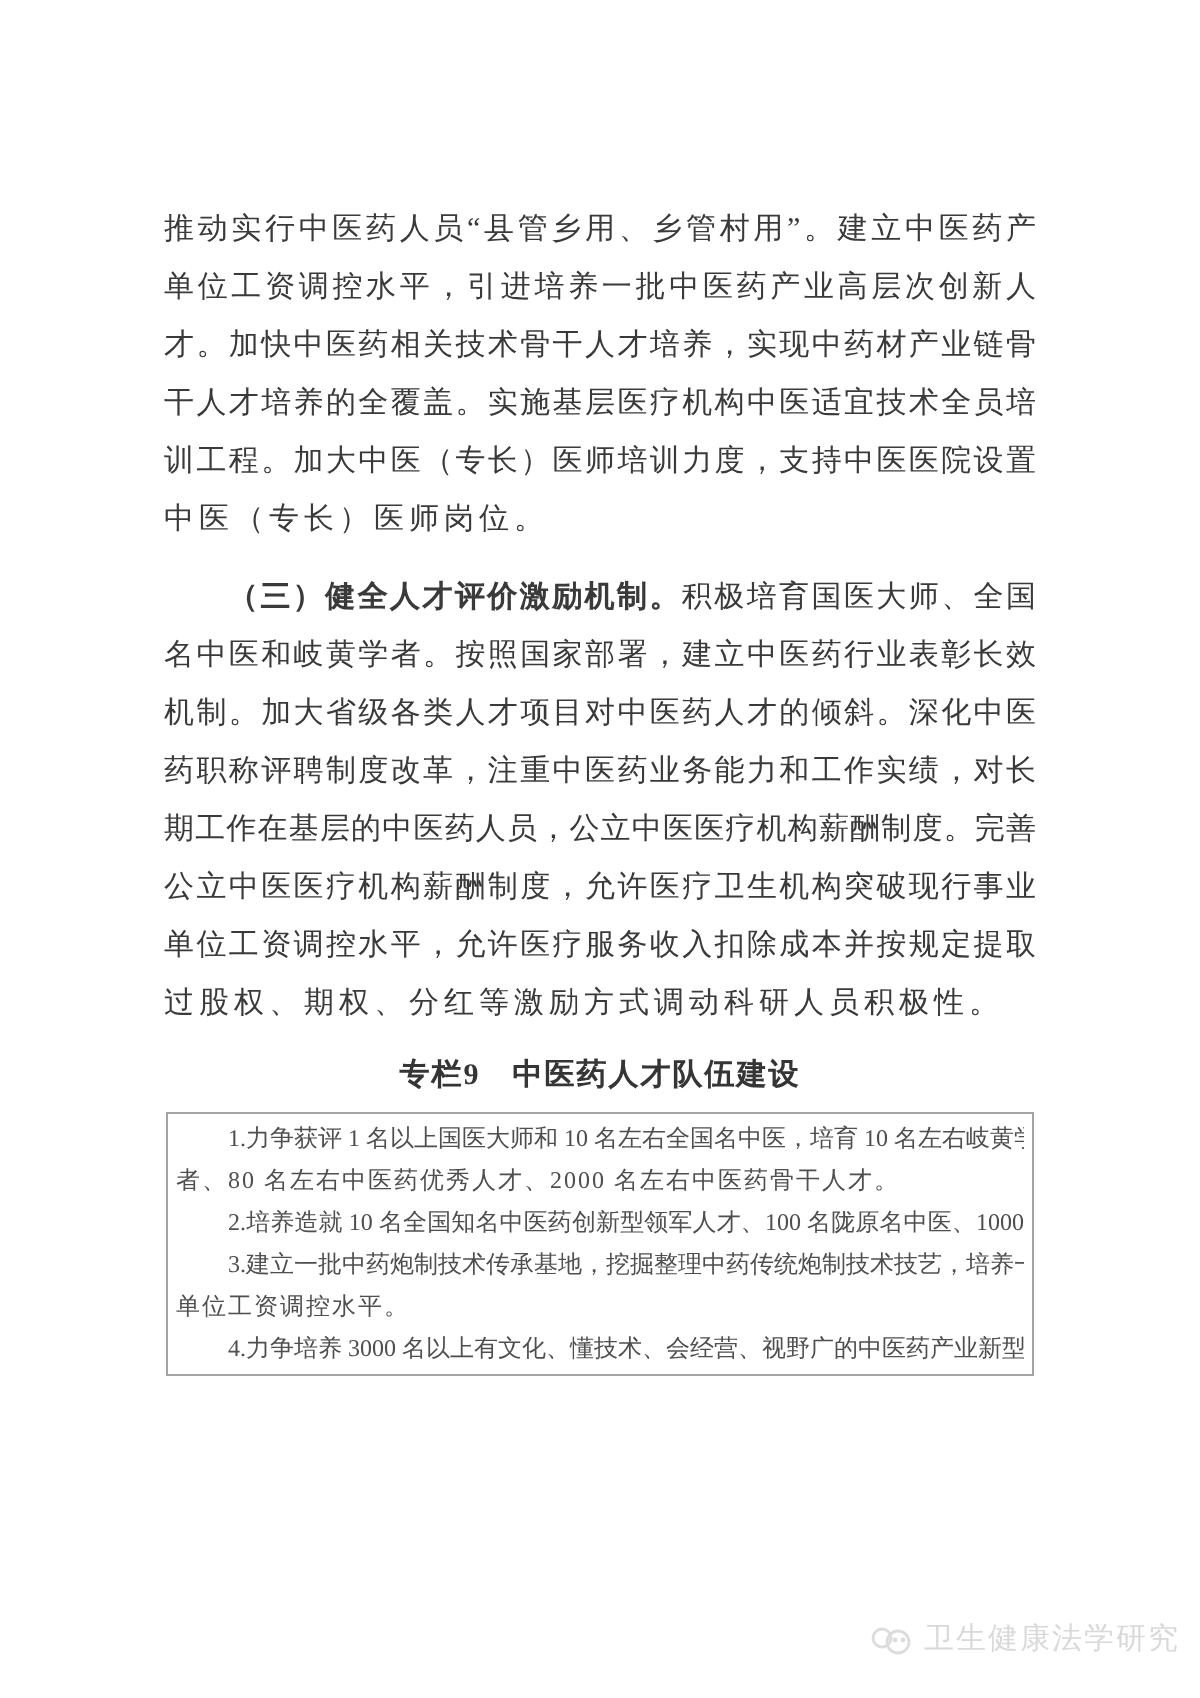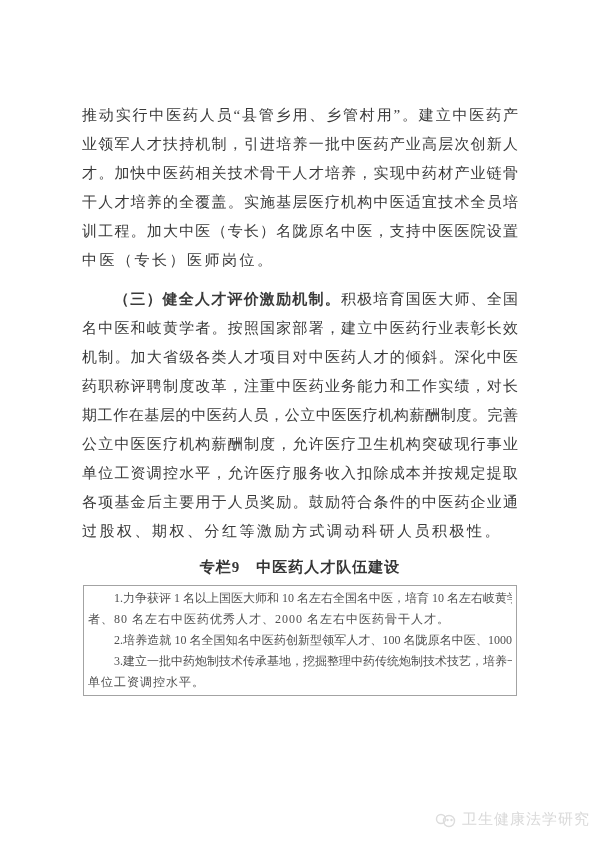--- a/index.html
+++ b/index.html
@@ -97,48 +97,48 @@
   .watermark svg { display: block; }
 </style>
 </head>
 <body>
 
 <div class="page">
 
   <div class="content">
 
     <div class="bl">推动实行中医药人员“县管乡用、乡管村用”。建立中医药产</div>
-    <div class="bl">业领军人才扶持机制，引进培养一批中医药产业高层次创新人</div>
+    <div class="bl">单位工资调控水平，引进培养一批中医药产业高层次创新人</div>
     <div class="bl">才。加快中医药相关技术骨干人才培养，实现中药材产业链骨</div>
     <div class="bl">干人才培养的全覆盖。实施基层医疗机构中医适宜技术全员培</div>
-    <div class="bl">训工程。加大中医（专长）名陇原名中医，支持中医医院设置</div>
+    <div class="bl">训工程。加大中医（专长）医师培训力度，支持中医医院设置</div>
     <div class="bl last">中医（专长）医师岗位。</div>
 
     <div class="para-gap"></div>
 
     <div class="bl ind">
       <span class="bold">（三）健全人才评价激励机制。</span><span>积极培育国医大师、全国</span>
     </div>
     <div class="bl">名中医和岐黄学者。按照国家部署，建立中医药行业表彰长效</div>
     <div class="bl">机制。加大省级各类人才项目对中医药人才的倾斜。深化中医</div>
     <div class="bl">药职称评聘制度改革，注重中医药业务能力和工作实绩，对长</div>
     <div class="bl">期工作在基层的中医药人员，公立中医医疗机构薪酬制度。完善</div>
     <div class="bl">公立中医医疗机构薪酬制度，允许医疗卫生机构突破现行事业</div>
     <div class="bl">单位工资调控水平，允许医疗服务收入扣除成本并按规定提取</div>
-    <div class="bl">各项基金后主要用于人员奖励。鼓励符合条件的中医药企业通</div>
     <div class="bl last">过股权、期权、分红等激励方式调动科研人员积极性。</div>
 
     <div class="panel-title">专栏9　中医药人才队伍建设</div>
 
     <div class="panel">
       <div class="pl first">1.力争获评 1 名以上国医大师和 10 名左右全国名中医，培育 10 名左右岐黄学</div>
       <div class="pl cont">者、80 名左右中医药优秀人才、2000 名左右中医药骨干人才。</div>
       <div class="pl first">2.培养造就 10 名全国知名中医药创新型领军人才、100 名陇原名中医、1000</div>
       <div class="pl first">3.建立一批中药炮制技术传承基地，挖掘整理中药传统炮制技术技艺，培养一</div>
       <div class="pl cont">单位工资调控水平。</div>
+      <div class="pl first">4.力争培养 3000 名以上有文化、懂技术、会经营、视野广的中医药产业新型</div>
     </div>
 
   </div>
 
   <div class="watermark">
     <span>
       <svg width="22" height="16" viewBox="0 0 22 16">
         <circle cx="6" cy="7" r="4.5" fill="none" stroke="#dcdcdc" stroke-width="1.4"></circle>
         <circle cx="14" cy="9" r="5.5" fill="none" stroke="#dcdcdc" stroke-width="1.4"></circle>
         <circle cx="12.5" cy="8" r="1.2" fill="#dcdcdc"></circle>

